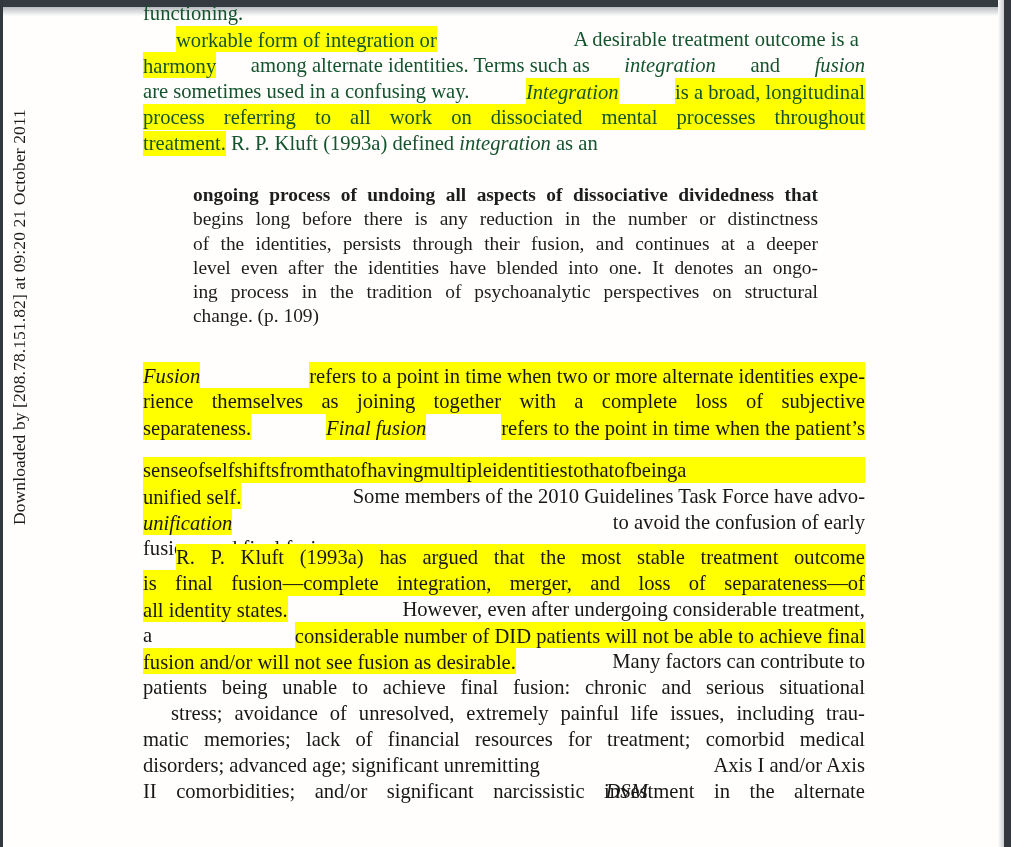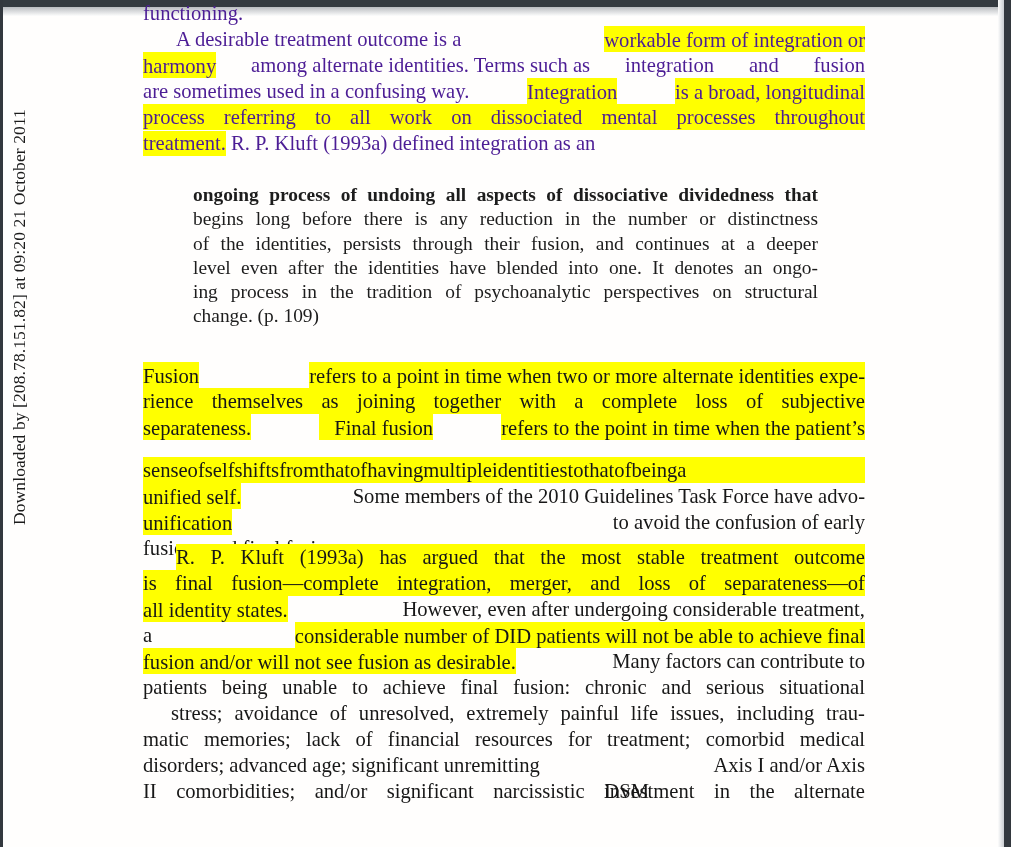--- a/index.html
+++ b/index.html
@@ -74,21 +74,21 @@
   }
 
   
   #column {
     position: absolute;
     left: 143px;
     top: 0px;
     width: 722px;
     font-size: 20.6px;
     line-height: 26.05px;
-    color: #4c1d95;
+    color: #14532d;
   }
 
   .para { margin: 0; }
 
   
   .ln {
     display: block;
     white-space: nowrap;
     height: 26.05px;
   }
@@ -96,20 +96,21 @@
   .ln.just {
     display: flex;
     justify-content: space-between;
     white-space: nowrap;
   }
   .ln.just > .w { display: inline-block; }
 
   .indent { padding-left: 33px; }
 
   em, .it {
+    font-style: italic;
   }
 
   
   .hl {
     background: #ffff00;
     box-decoration-break: clone;
     -webkit-box-decoration-break: clone;
     padding: 1px 0 2px 0;
   }
 
@@ -140,22 +141,22 @@
 
   <div id="column">
 
     <div class="para">
       <span class="ln">functioning.</span>
     </div>
 
     <div class="para">
 
       <span class="ln just indent">
-        <span class="w" style="margin-right: 0.3em;">A desirable treatment outcome is a</span>
-          <span class="w hl">workable form of integration or</span>
+        <span class="w hl">workable form of integration or</span>
+          <span class="w" style="margin-right: 0.3em;">A desirable treatment outcome is a</span>
       </span>
 
       <span class="ln just">
         <span class="w hl" style="margin-right: 0.3em;">harmony</span>
           <span class="w" style="margin-right: 0.3em;">among alternate identities. Terms such as</span>
           <span class="w it" style="margin-right: 0.3em;">integration</span>
           <span class="w" style="margin-right: 0.3em;">and</span>
           <span class="w it">fusion</span>
       </span>
 
@@ -286,21 +287,21 @@
           <span>a</span>
           <span>complete</span>
           <span>loss</span>
           <span>of</span>
           <span>subjective</span>
         </span>
       </span>
 
     <span class="ln just">
       <span class="w hl" style="margin-right: 0.3em;">separateness.</span>
-        <span class="w hl it" style="margin-right: 0.3em; padding-left: 15px;">Final fusion</span>
+        <span class="w hl it" style="margin-right: 0.3em;">Final fusion</span>
         <span class="w hl">refers to the point in time when the patient’s</span>
     </span>
 
     <span class="ln just" style="display: block;">
         <span style="display: flex; justify-content: flex-start; width: 100%; background: rgb(255, 255, 0); margin-top: 17px;">
           <span>sense</span>
           <span>of</span>
           <span>self</span>
           <span>shifts</span>
           <span>from</span>

